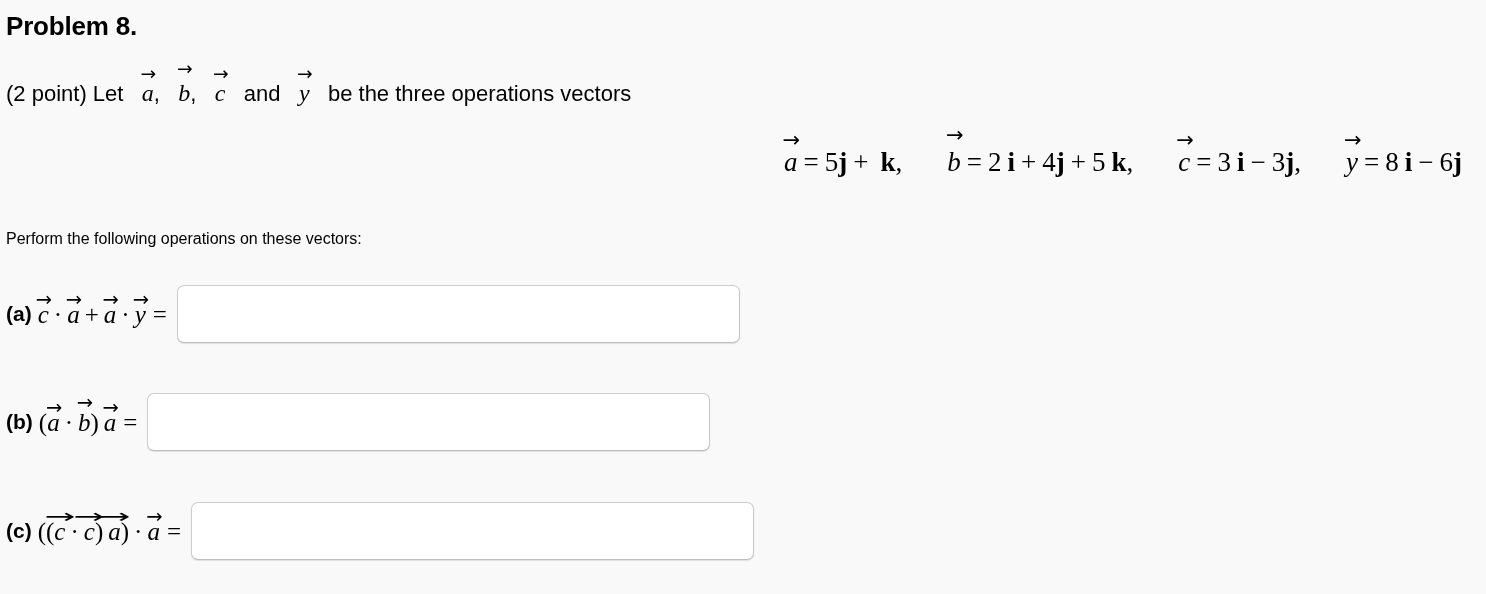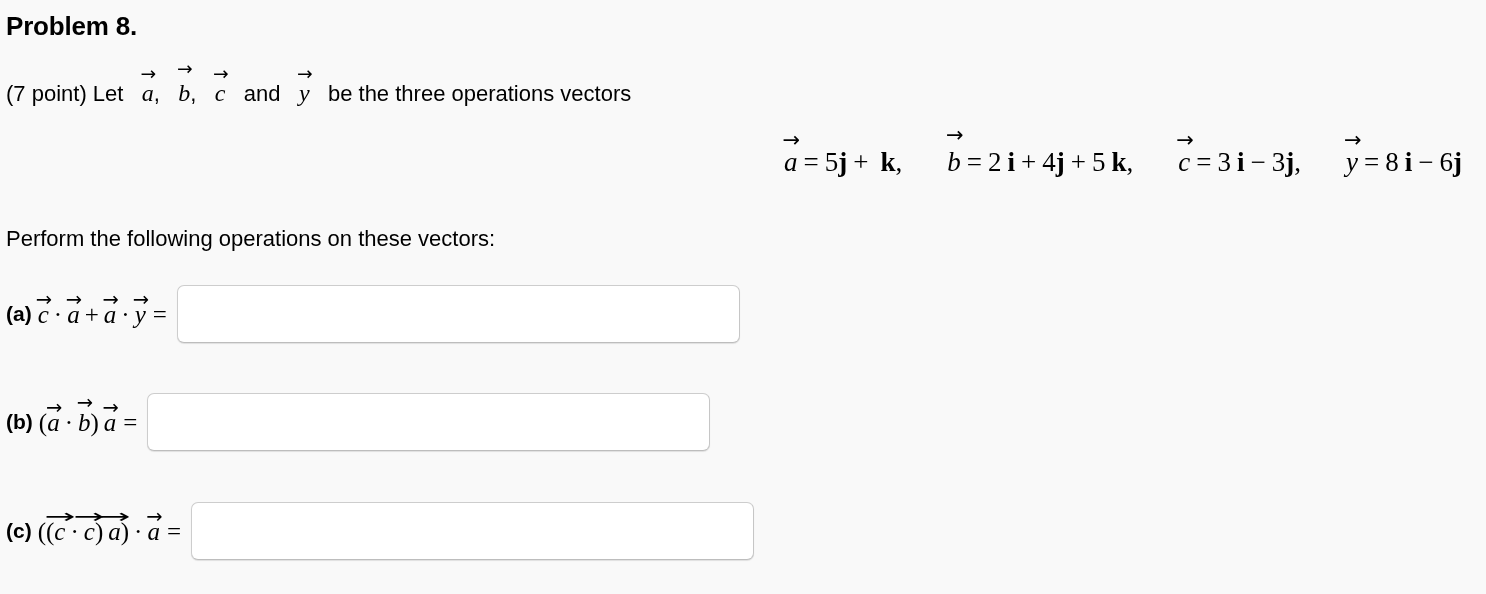--- a/index.html
+++ b/index.html
@@ -59,21 +59,21 @@
     white-space: nowrap;
   }
   #display-equation .gap { display: inline-block; width: 30px; }
   #display-equation .thingap { display: inline-block; width: 6px; }
 
   
   #perform-line {
     position: absolute;
     left: 6px;
     top: 223px;
-    font-size: 22px;
+    font-size: 16px;
     line-height: 32px;
     white-space: nowrap;
   }
 
   
   .vec {
     position: relative;
     display: inline-block;
     font-family: "Liberation Serif", serif;
     font-style: italic;
@@ -137,21 +137,21 @@
   #input-a { width: 563px; }
   #input-b { width: 563px; }
   #input-c { width: 563px; }
 </style>
 </head>
 <body>
 
 <div id="problem-title">Problem 8.</div>
 
 <div id="intro-line">
-  <span>(7 point) Let</span>
+  <span>(2 point) Let</span>
   <span>&nbsp;</span>
   <span class="vec lo" style="font-size:24px;"><span class="acc">→</span><span>a</span></span><span>,</span>
   <span>&nbsp;</span>
   <span class="vec hi" style="font-size:24px;"><span class="acc">→</span><span>b</span></span><span>,</span>
   <span>&nbsp;</span>
   <span class="vec lo" style="font-size:24px;"><span class="acc">→</span><span>c</span></span>
   <span>&nbsp;</span>
   <span>and</span>
   <span>&nbsp;</span>
   <span class="vec lo" style="font-size:24px;"><span class="acc">→</span><span>y</span></span>

